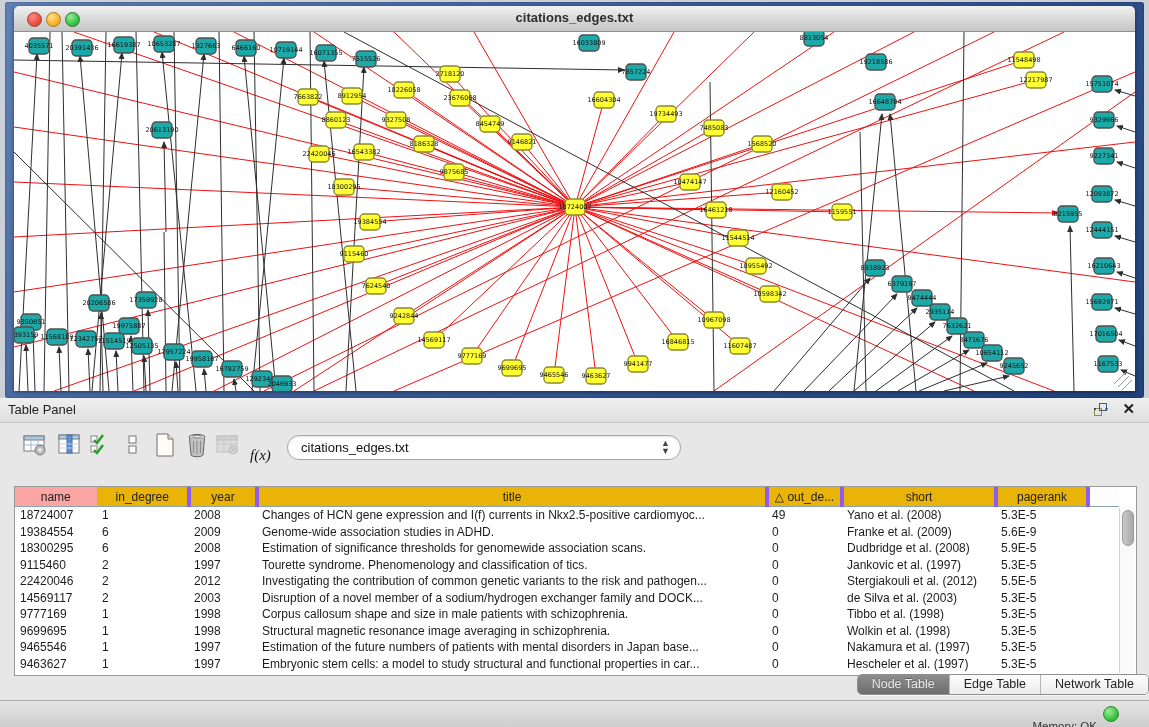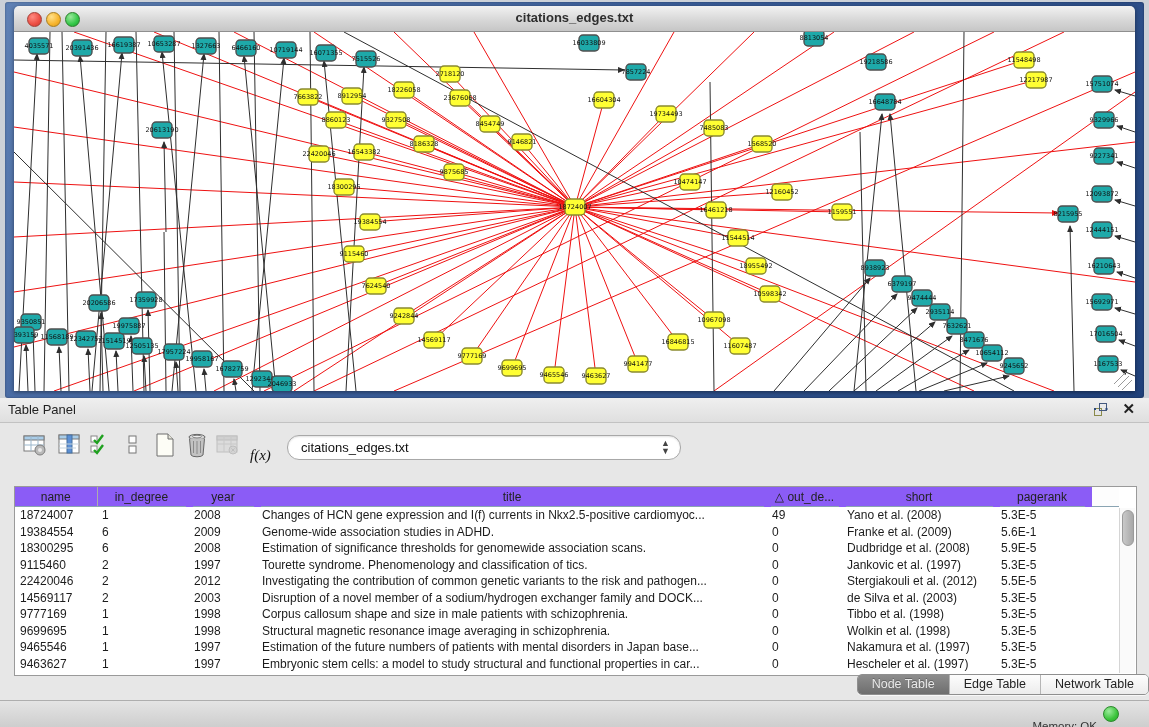--- a/index.html
+++ b/index.html
@@ -37,23 +37,23 @@
   .tbicon{position:absolute;top:4px;width:26px;height:26px;}
   #dropdown{position:absolute;left:287px;top:7px;width:392px;height:23px;background:#fff;
             border:1px solid #a8a8a8;border-radius:12px;box-shadow:inset 0 1px 2px rgba(0,0,0,.12);}
   #dropdown .val{position:absolute;left:13px;top:4px;font-size:13px;color:#111;}
   #dropdown .arrows{position:absolute;right:10px;top:3px;font-size:9px;line-height:8px;color:#444;text-align:center;}
 
   #tablewrap{position:absolute;left:14px;top:88px;width:1121px;height:188px;background:#fff;
              border:1px solid #9a9a9a;overflow:hidden;}
   table#dt{border-collapse:collapse;table-layout:fixed;width:1104px;font-size:12px;color:#1c1c1c;}
   #dt th{height:19px;font-weight:normal;font-size:12px;color:#222;text-align:center;
-         background:#8b5cf6;border-right:7px solid #8b5cf6;border-bottom:1px solid #8aa4b2;padding:0 3px;
+         background:#eab308;border-right:4px solid #8b5cf6;border-bottom:1px solid #8aa4b2;padding:0 3px;
          overflow:hidden;white-space:nowrap;}
-  #dt th.gray{background:#8b5cf6;border-right:1px solid #adadad;}
+  #dt th.gray{background:#fca5a5;border-right:1px solid #adadad;}
   #dt th.filler{background:#fdfdfd;border-right:none;}
   #dt td{height:16.5px;padding:0 0 0 5px;white-space:nowrap;overflow:hidden;border:none;}
   #vscroll{position:absolute;right:1px;top:21px;width:15px;height:165px;background:#fafafa;border-left:1px solid #d5d5d5;}
   #vscroll .thumb{position:absolute;left:2px;top:2px;width:10px;height:34px;border-radius:6px;
                   background:linear-gradient(90deg,#c9c9c9,#a8a8a8);border:1px solid #9a9a9a;}
 
   #tabs{position:absolute;left:0;top:276px;width:1149px;height:24px;text-align:right;}
   #seg{display:inline-flex;border:1px solid #8f8f8f;border-radius:5px;overflow:hidden;
        box-shadow:0 1px 0 rgba(255,255,255,.7);}
   .segbtn{height:19px;line-height:19px;padding:0 14px;font-size:12.5px;background:linear-gradient(#fdfdfd,#ececec);
@@ -687,21 +687,21 @@
               <td>5.3E-5</td>
               <td></td>
             </tr>
             <tr>
               <td>19384554</td>
               <td>6</td>
               <td>2009</td>
               <td>Genome-wide association studies in ADHD.</td>
               <td>0</td>
               <td>Franke et al. (2009)</td>
-              <td>5.6E-1</td>
+              <td>5.6E-9</td>
               <td></td>
             </tr>
             <tr>
               <td>18300295</td>
               <td>6</td>
               <td>2008</td>
               <td>Estimation of significance thresholds for genomewide association scans.</td>
               <td>0</td>
               <td>Dudbridge et al. (2008)</td>
               <td>5.9E-5</td>

